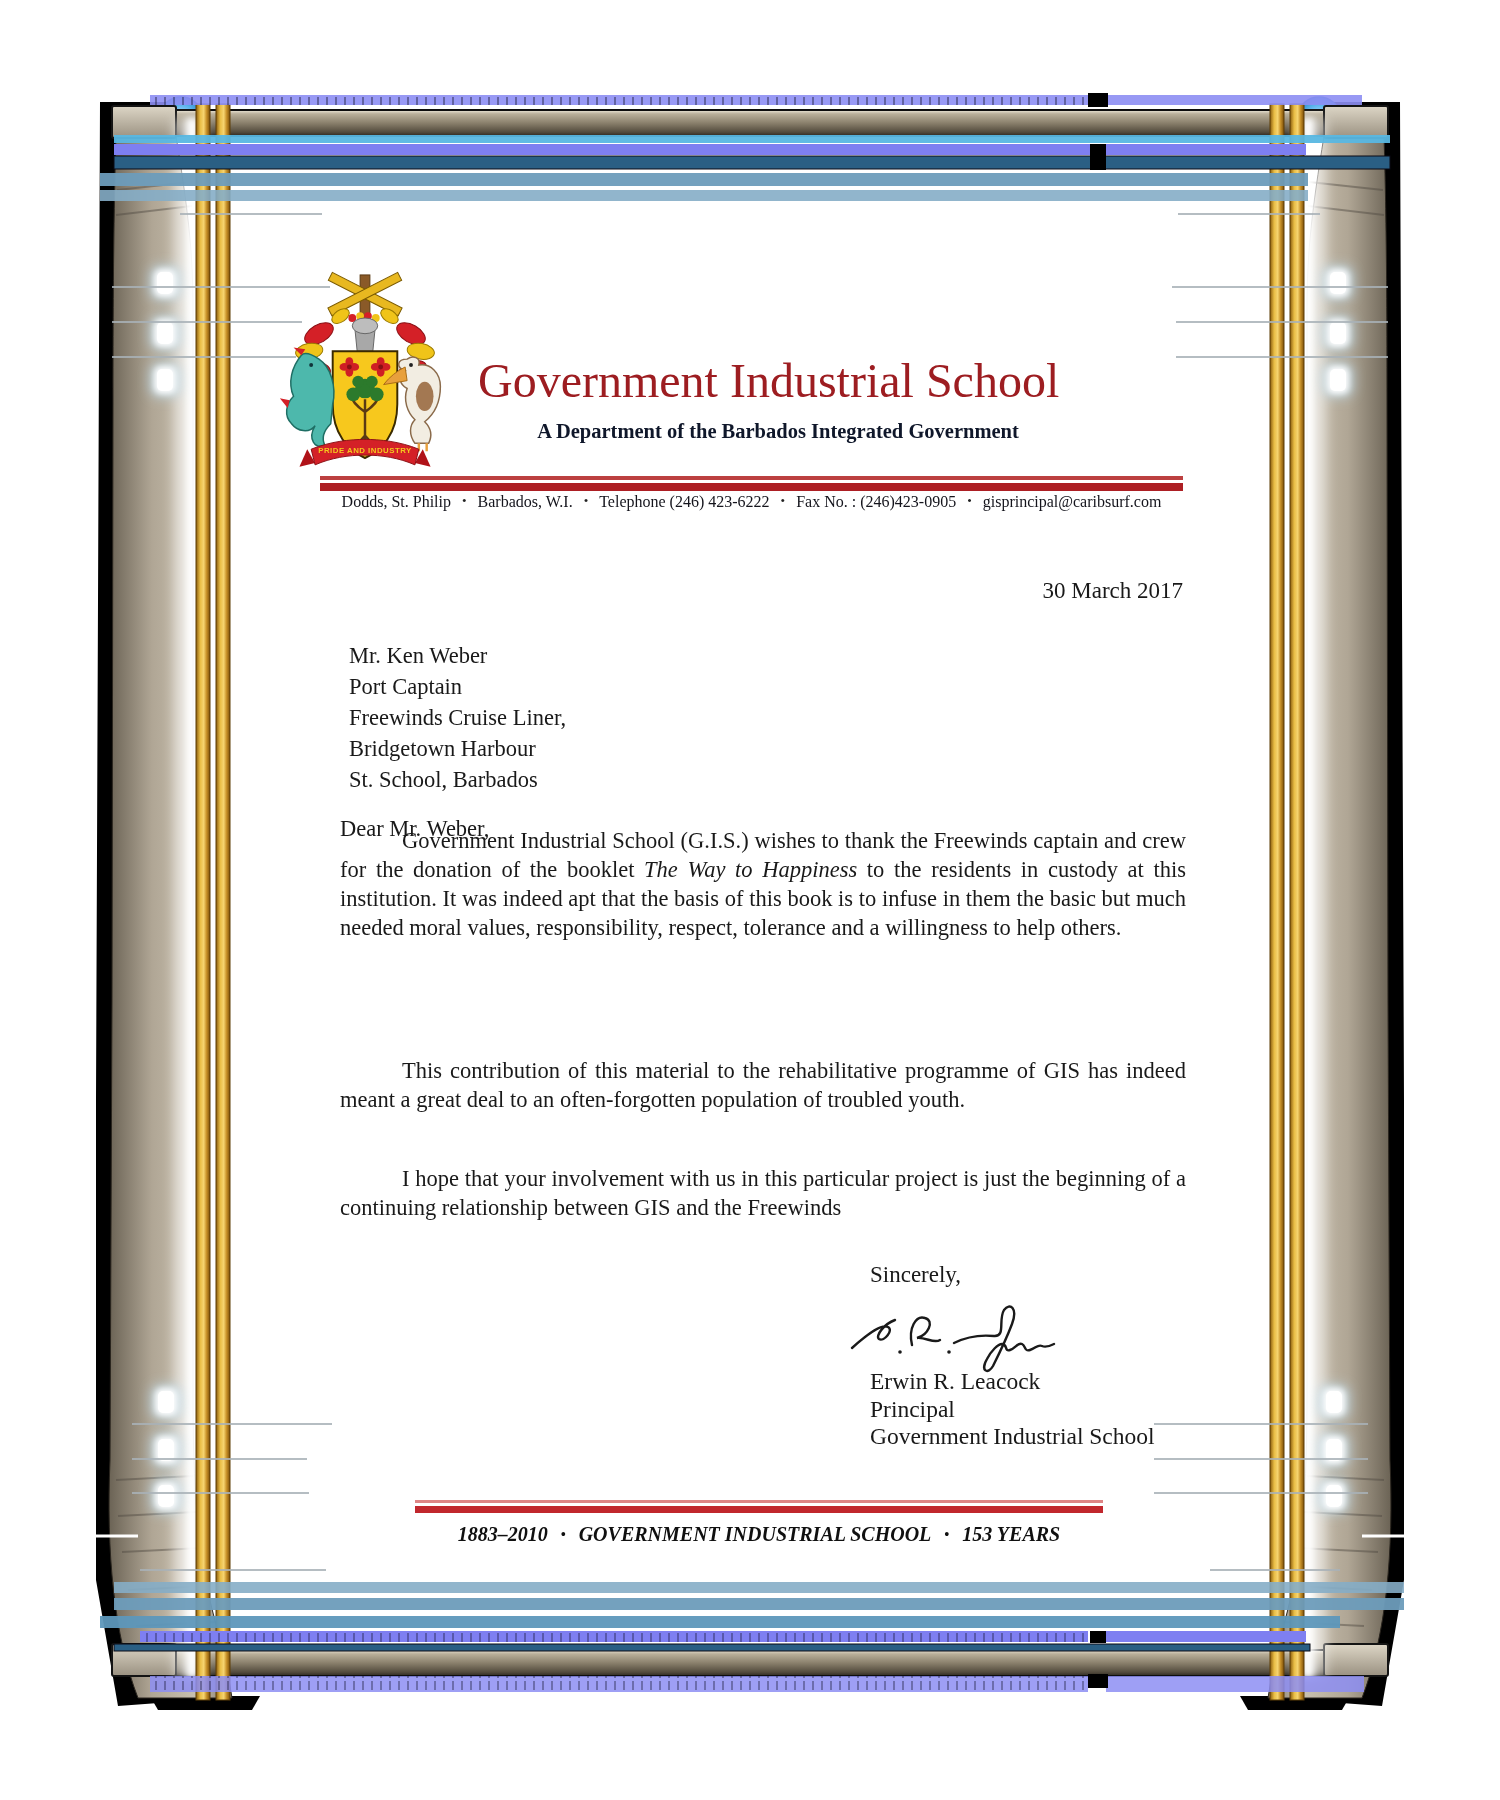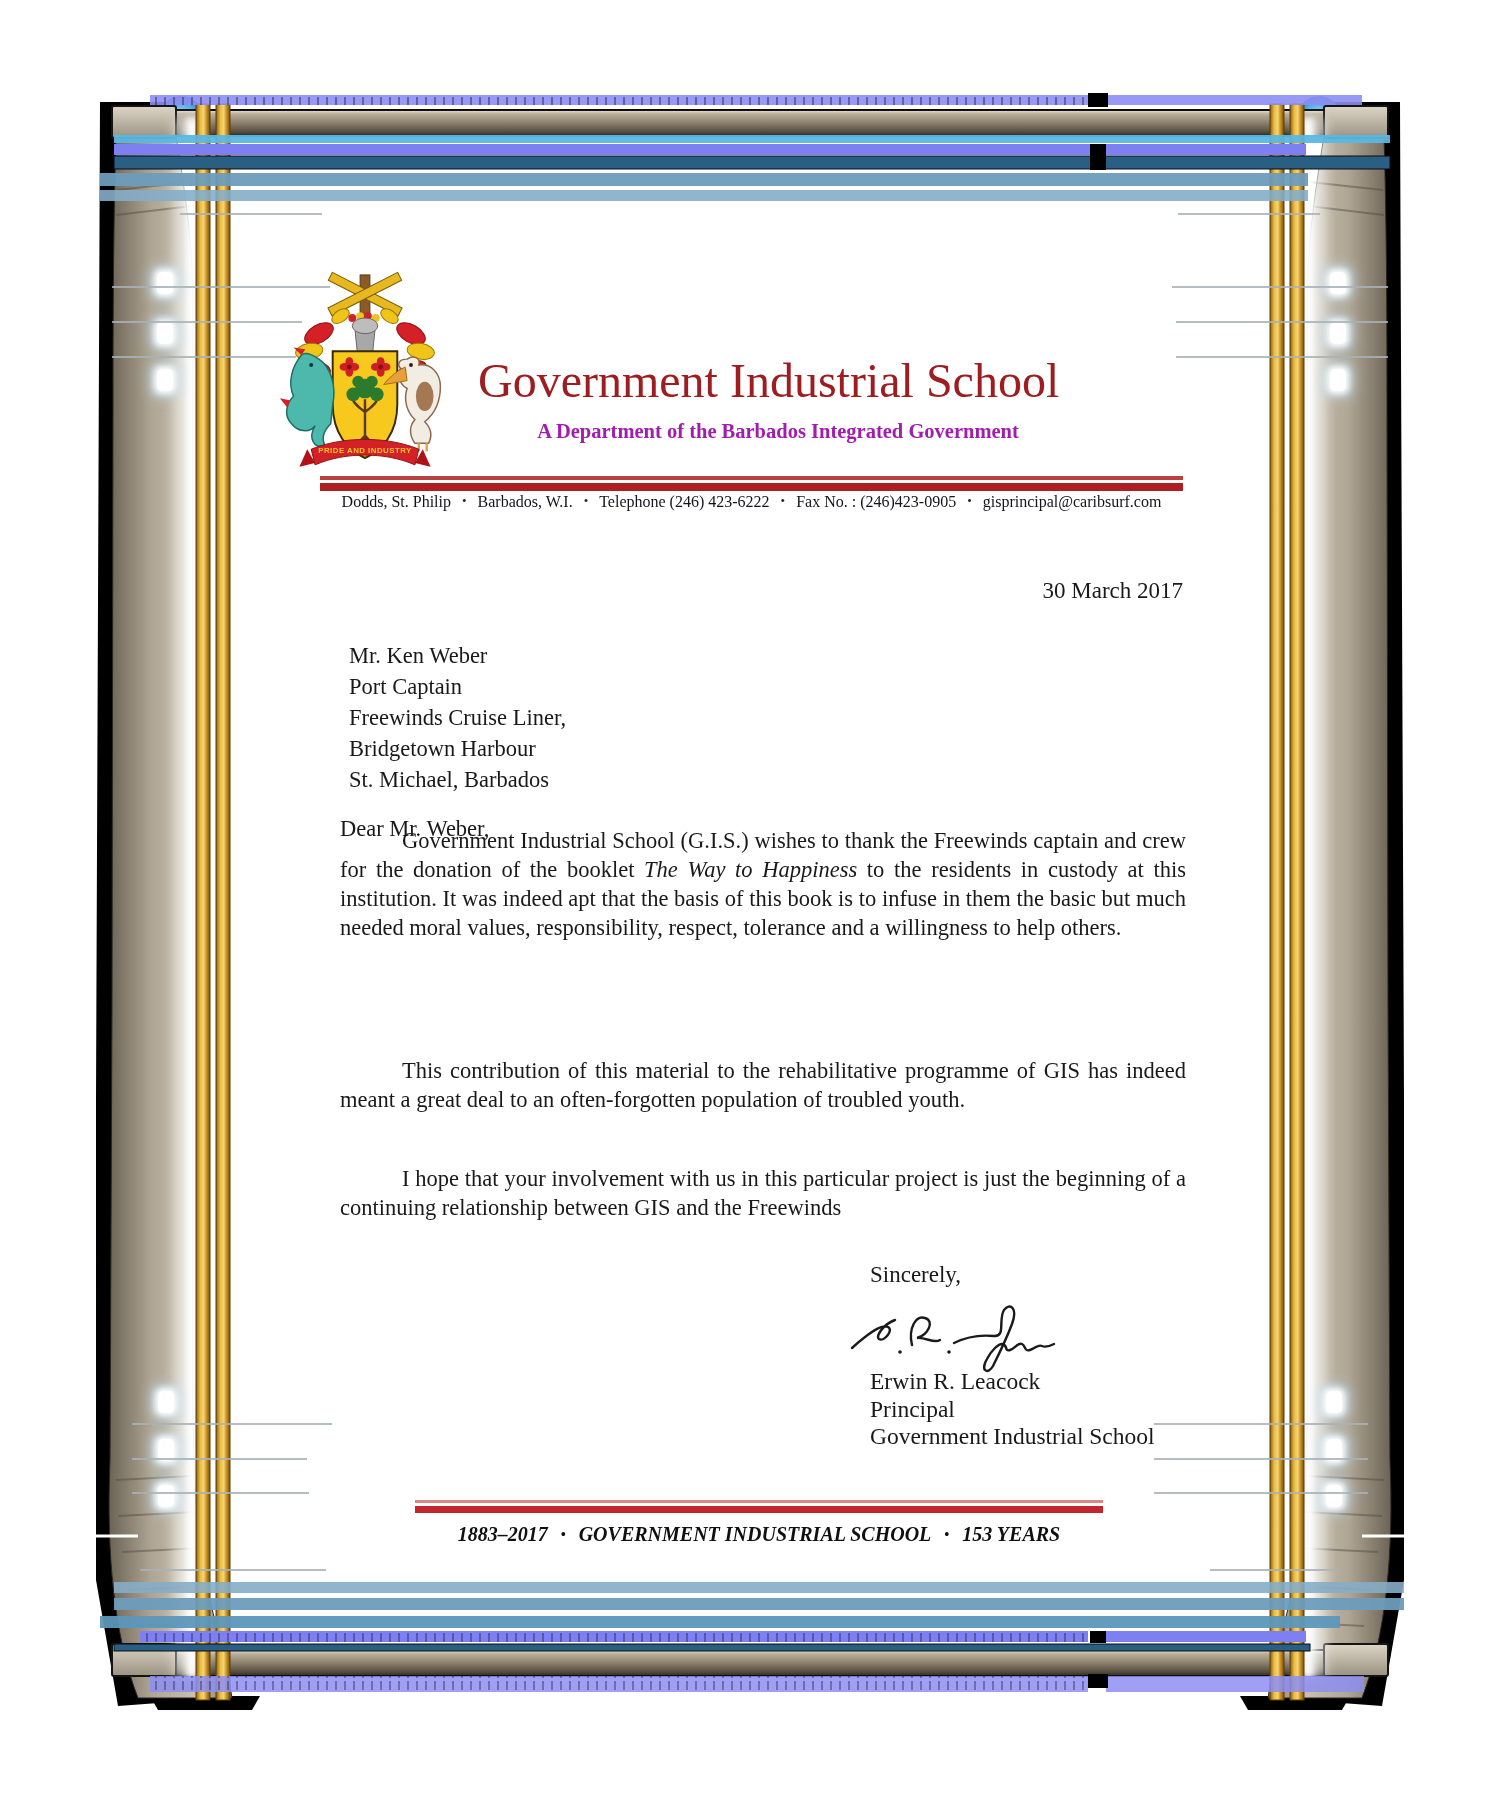--- a/index.html
+++ b/index.html
@@ -3,21 +3,21 @@
 <meta charset="utf-8">
 <style>
   html,body{margin:0;padding:0;background:#ffffff;}
   .page{position:relative;width:1500px;height:1800px;background:#ffffff;overflow:hidden;
         font-family:"Liberation Serif", serif;}
   .frame-svg{position:absolute;left:0;top:0;width:1500px;height:1800px;z-index:1;pointer-events:none;}
   .letter{position:absolute;left:0;top:0;width:1500px;height:1800px;z-index:2;color:#191919;}
   .abs{position:absolute;}
   .crest{left:272px;top:256px;width:186px;height:218px;}
   .school-title{left:478px;top:356px;font-size:48px;line-height:1.05;color:#9d1d21;white-space:nowrap;}
-  .tagline{left:448px;top:420px;width:660px;text-align:center;font-size:20.5px;font-weight:bold;color:#a21caf;}
+  .tagline{left:448px;top:420px;width:660px;text-align:center;font-size:20.5px;font-weight:bold;color:#0f172a;}
   .rule{left:320px;width:863px;}
   .rule-thin{top:476px;height:4px;background:#bc4040;}
   .rule-thick{top:483px;height:8px;background:#ad1f24;}
   .contact{left:320px;top:493px;width:863px;text-align:center;font-size:16px;font-weight:normal;color:#14141c;white-space:nowrap;}
   .contact .sep{font-size:13px;margin:0 11px;position:relative;top:-2px;color:#222;}
   .date-line{left:320px;top:578px;width:863px;text-align:right;font-size:23px;}
   .recipient{left:340px;top:640px;font-size:22.5px;line-height:31px;margin-left:9px;}
   .salutation{left:340px;top:816px;font-size:22.5px;}
   .body-para{left:340px;width:846px;font-size:22.5px;line-height:29px;text-align:justify;text-indent:62px;margin:0;}
   .p1{top:826px;}
@@ -307,21 +307,21 @@
       <span>Dodds, St. Philip</span><span class="sep">•</span><span>Barbados, W.I.</span><span class="sep">•</span><span>Telephone (246) 423-6222</span><span class="sep">•</span><span>Fax No. : (246)423-0905</span><span class="sep">•</span><span>gisprincipal@caribsurf.com</span>
     </div>
 
     <div class="abs date-line">30 March 2017</div>
 
     <div class="abs recipient">
       <div>Mr. Ken Weber</div>
       <div>Port Captain</div>
       <div>Freewinds Cruise Liner,</div>
       <div>Bridgetown Harbour</div>
-      <div>St. Michael, Barbados</div>
+      <div>St. School, Barbados</div>
     </div>
 
     <div class="abs salutation">Dear Mr. Weber,</div>
 
     <p class="abs body-para p1"><span>Government Industrial School (G.I.S.)  wishes to thank the Freewinds captain and crew for the donation of the booklet </span><i>The Way to Happiness</i><span> to the residents in custody at this institution. It was indeed apt that the basis of this book is to infuse in them the basic but much needed moral values, responsibility, respect, tolerance and a willingness to help others.</span></p>
 
     <p class="abs body-para p2">This contribution of this material to the rehabilitative programme of GIS has indeed meant a great deal to an often-forgotten population of troubled youth.</p>
     <p class="abs body-para p3">I hope that your involvement with us in this particular project is just the beginning of a continuing relationship between GIS and the Freewinds</p>
 
     <div class="abs closing">Sincerely,</div>
@@ -339,17 +339,17 @@
     <div class="abs signer">
       <div>Erwin R. Leacock</div>
       <div>Principal</div>
       <div>Government Industrial School</div>
     </div>
 
     <div class="abs footer-rule footer-rule-thin"></div>
     <div class="abs footer-rule footer-rule-thick"></div>
 
     <div class="abs footer-line">
-      <span>1883–2017</span><span class="sep">•</span><span>GOVERNMENT INDUSTRIAL SCHOOL</span><span class="sep">•</span><span>153 YEARS</span>
+      <span>1883–2010</span><span class="sep">•</span><span>GOVERNMENT INDUSTRIAL SCHOOL</span><span class="sep">•</span><span>153 YEARS</span>
     </div>
 
   </div>
 </div>
 
 </body></html>

